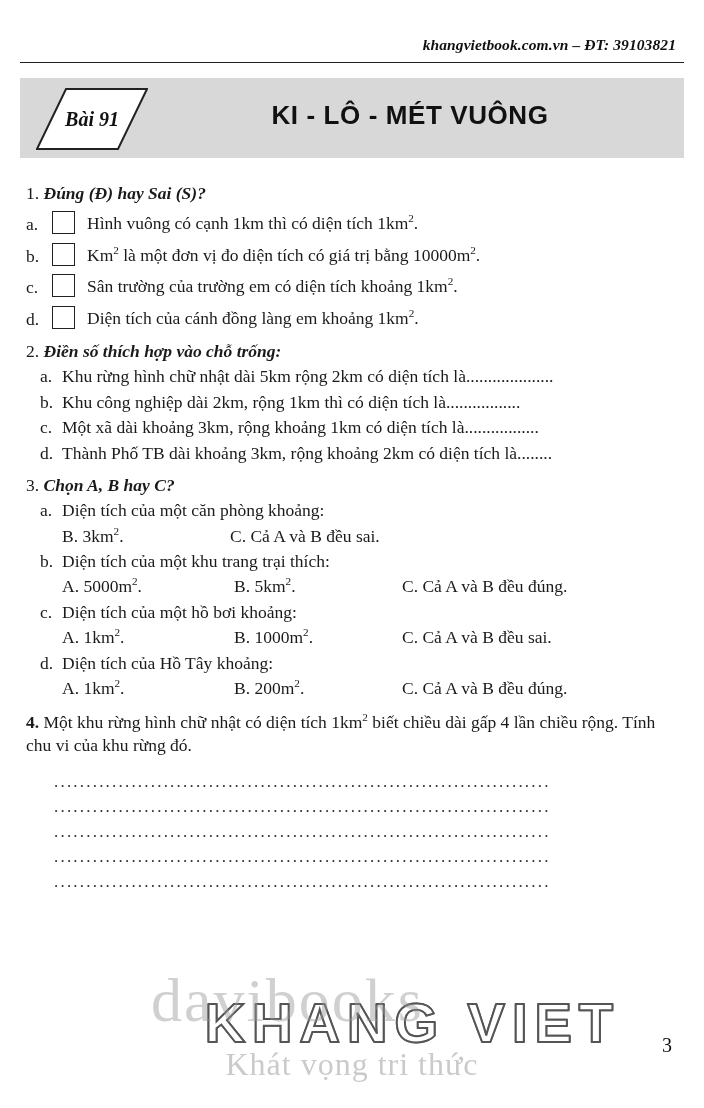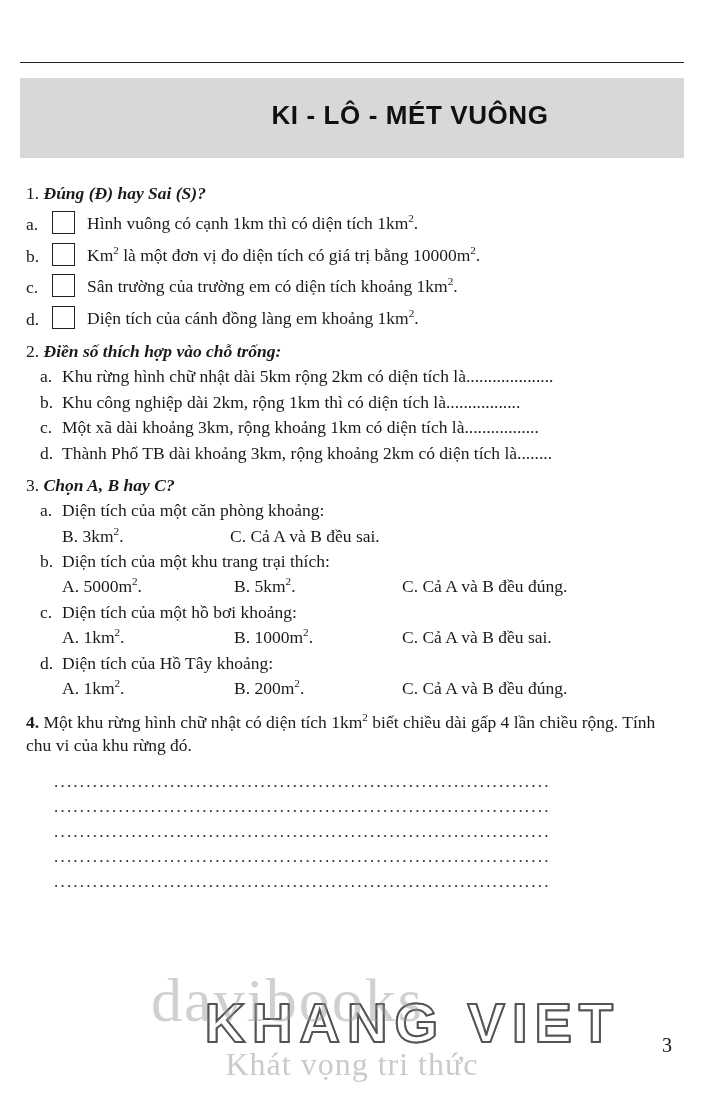--- a/index.html
+++ b/index.html
@@ -246,24 +246,31 @@
     font-family: "Liberation Serif", serif;
     font-size: 20px;
     color: #111;
   }
 </style>
 </head>
 <body>
 
 <div class="page">
 
+  <div class="header">khangvietbook.com.vn – ĐT: 39103821</div>
   <div class="header-rule"></div>
 
   <div class="title-band"></div>
 
+  <div class="lesson-badge">
+    <svg class="diamond" viewBox="0 0 112 62">
+      <polygon points="30,1 111,1 82,61 1,61" fill="#ffffff" stroke="#222" stroke-width="2"></polygon>
+    </svg>
+    <div class="label">Bài 91</div>
+  </div>
 
   <div class="title-text">KI - LÔ - MÉT VUÔNG</div>
 
   <div class="content">
 
     <div class="q-head">
       <span class="rm">1.</span>
       <span class="it">Đúng (Đ) hay Sai (S)?</span>
     </div>
 

